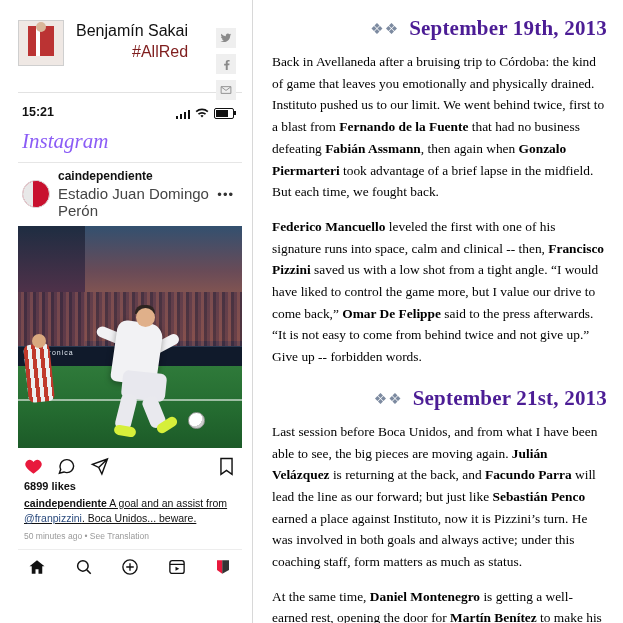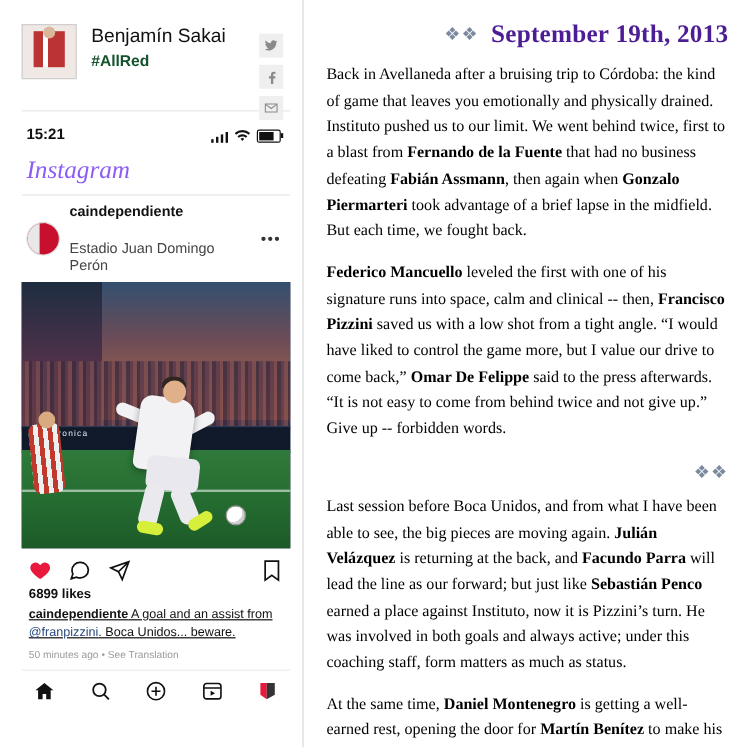--- a/index.html
+++ b/index.html
@@ -61,26 +61,25 @@
   }
   .avatar .head {
     position: absolute;
     left: 17px;
     top: 1px;
     width: 10px;
     height: 10px;
     border-radius: 50%;
     background: #d9b79a;
   }
-  .author-text { padding-top: 2px; }
+  .author-text { padding-top: 2px; text-align: right; }
   .author-handle {
-    font-size: 13px;
-    color: #14532d;
+    font-size: 16px;
+    color: #7f1d1d;
     margin-top: 3px;
-    font-weight: bold;
   }
   .share-col {
     position: absolute;
     right: 16px;
     top: 28px;
     display: flex;
     flex-direction: column;
     gap: 6px;
   }
   .share-btn {
@@ -190,23 +189,23 @@
     background: #c8102e;
   }
   .post-names { flex: 1 1 auto; min-width: 0; }
   .post-user {
     font-size: 12px;
     font-weight: bold;
     color: #111;
     line-height: 1.15;
   }
   .post-loc {
-    font-size: 12px;
+    font-size: 15px;
     color: #444;
-    margin-top: 16px;
+    margin-top: 1px;
   }
   .post-more {
     font-size: 13px;
     color: #333;
     letter-spacing: 1px;
     padding-right: 2px;
   }
   .photo {
     position: relative;
     width: 224px;
@@ -549,19 +548,20 @@
     <div class="entry-head">
       <span class="ornament">❖❖</span>
       <span class="entry-date">September 19th, 2013</span>
     </div>
 
     <p class="body-text" id="e0p0"><span>Back in Avellaneda after a bruising trip to Córdoba: the kind of game that leaves you emotionally and physically drained. Instituto pushed us to our limit. We went behind twice, first to a blast from </span><b>Fernando de la Fuente</b><span> that had no business defeating </span><b>Fabián Assmann</b><span>, then again when </span><b>Gonzalo Piermarteri</b><span> took advantage of a brief lapse in the midfield. But each time, we fought back.</span></p>
     <p class="body-text" id="e0p1"><b>Federico Mancuello</b><span> leveled the first with one of his signature runs into space, calm and clinical -- then, </span><b>Francisco Pizzini</b><span> saved us with a low shot from a tight angle. “I would have liked to control the game more, but I value our drive to come back,” </span><b>Omar De Felippe</b><span> said to the press afterwards. “It is not easy to come from behind twice and not give up.” Give up -- forbidden words.</span></p>
 
     <div class="entry-head second">
       <span class="ornament">❖❖</span>
+      <span class="entry-date">September 21st, 2013</span>
     </div>
 
     <p class="body-text" id="e1p0"><span>Last session before Boca Unidos, and from what I have been able to see, the big pieces are moving again. </span><b>Julián Velázquez</b><span> is returning at the back, and </span><b>Facundo Parra</b><span> will lead the line as our forward; but just like </span><b>Sebastián Penco</b><span> earned a place against Instituto, now it is Pizzini’s turn. He was involved in both goals and always active; under this coaching staff, form matters as much as status.</span></p>
     <p class="body-text" id="e1p1"><span>At the same time, </span><b>Daniel Montenegro</b><span> is getting a well-earned rest, opening the door for </span><b>Martín Benítez</b><span> to make his first start. He has been patient, working hard in training, and there is no better place to show it than at home, in front of the fans. Mancuello showed up with new boots, a gift from his girlfriend -- bright pink and just impossible to miss. He’s now “The Pink Panther”.</span></p>
 
   </div>
 </div>
 
 </body></html>

